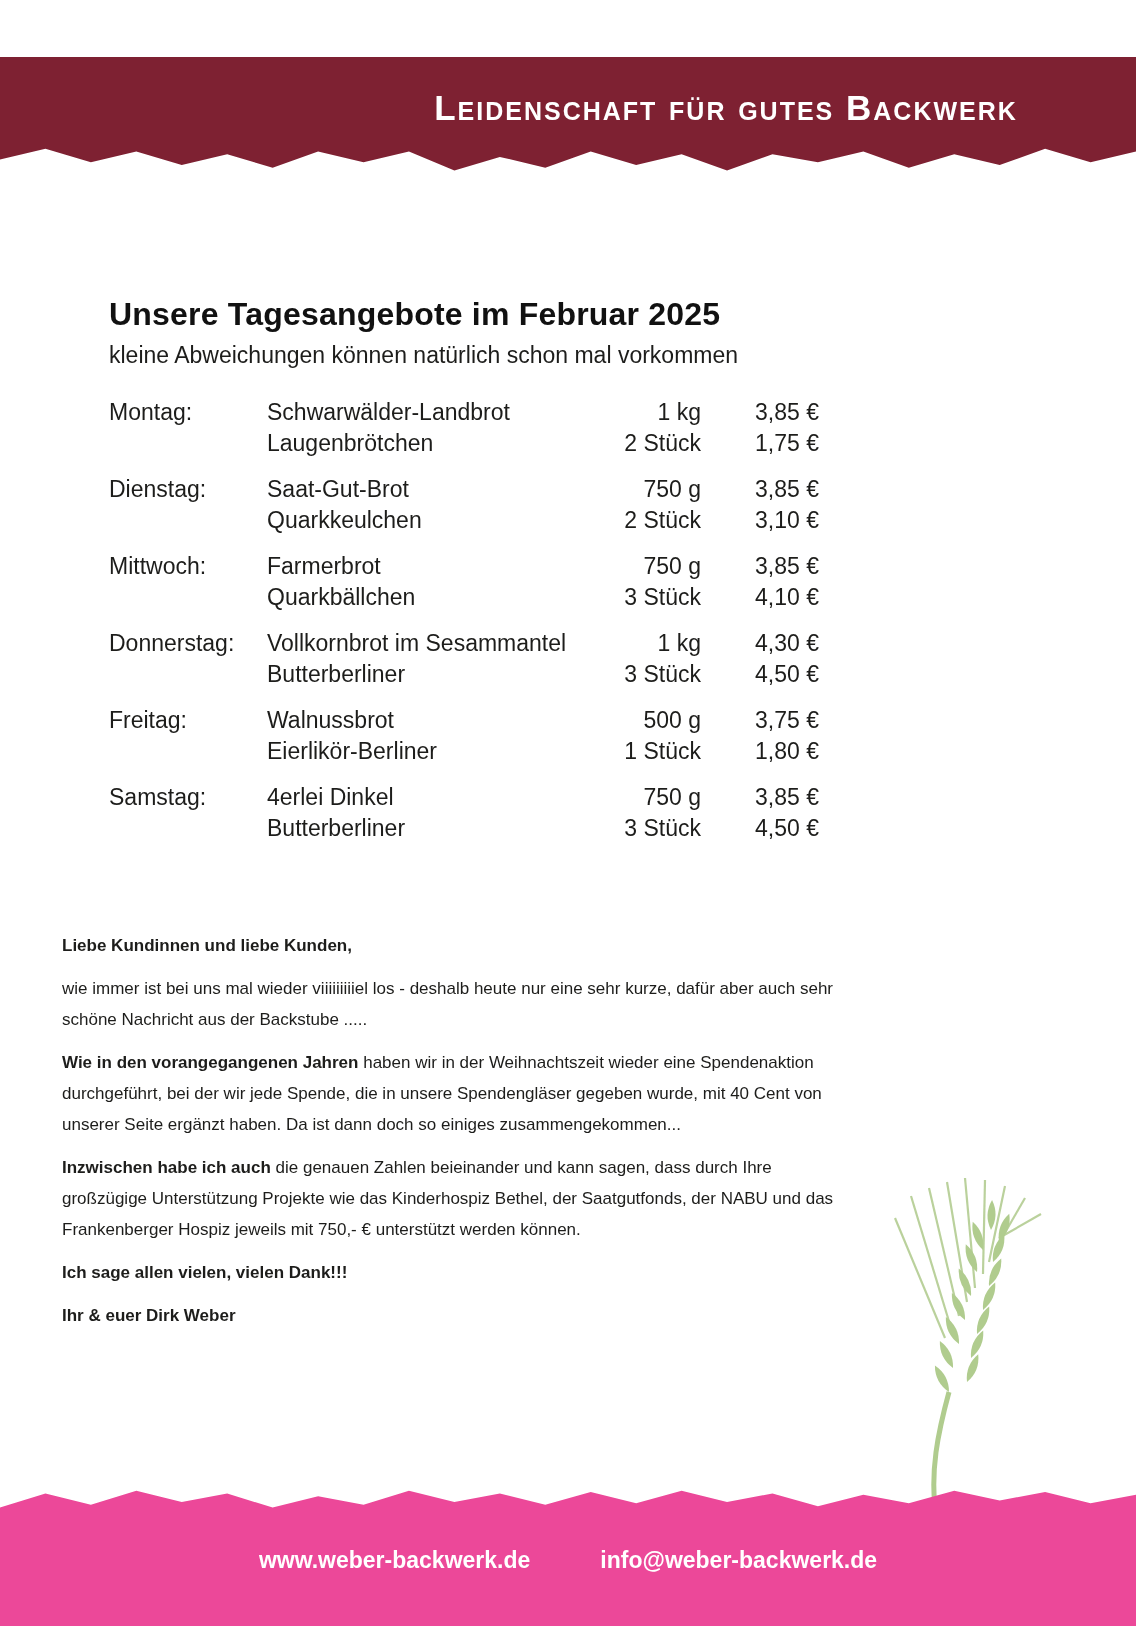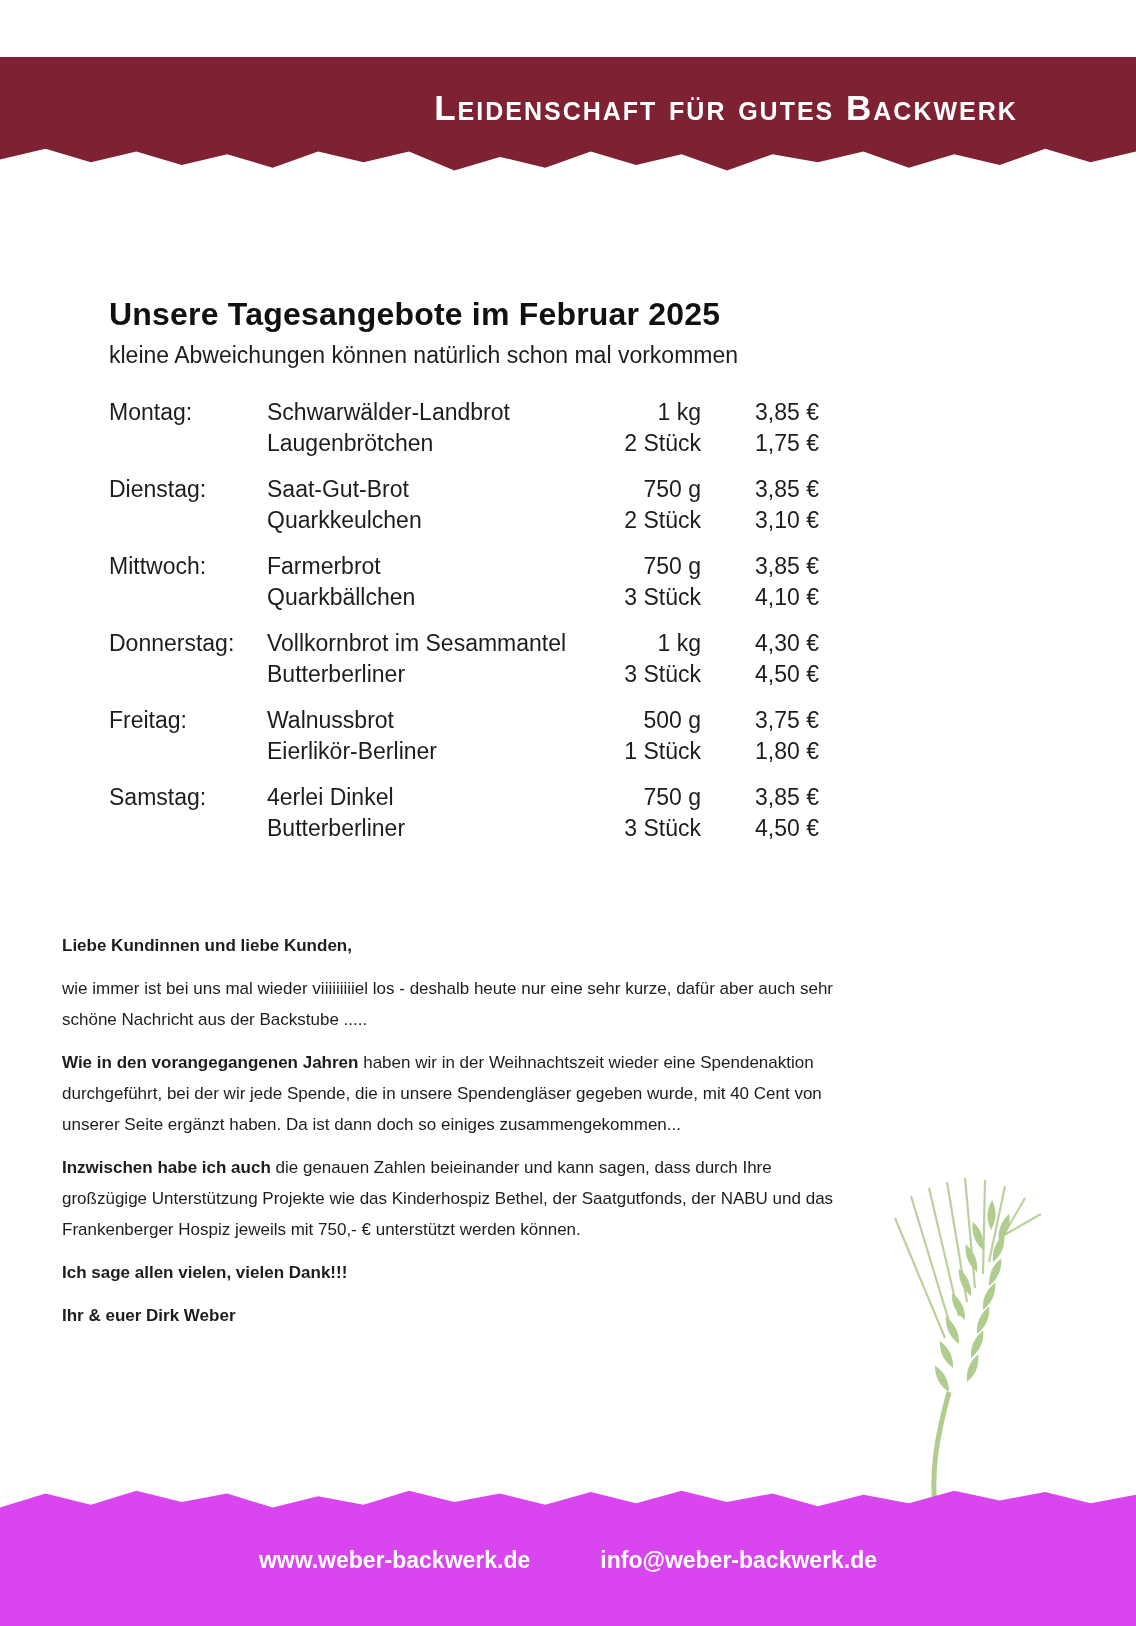--- a/index.html
+++ b/index.html
@@ -64,21 +64,21 @@
   .letter{position:absolute;left:62px;top:930px;width:790px;font-size:17px;line-height:31px;}
   .letter p{margin:0 0 12px 0;}
   .letter .bold{font-weight:700;}
 
   
   .wheat{position:absolute;left:828px;top:1178px;width:240px;height:330px;z-index:1;}
 
   
   .footer-band{
     position:absolute;left:0;top:1485px;width:1136px;height:141px;
-    background:#d946ef;z-index:2;
+    background:#ec4899;z-index:2;
     clip-path:polygon(0% 16%,4% 6%,8% 14%,12% 4%,16% 12%,20% 6%,24% 16%,28% 8%,32% 14%,36% 4%,40% 12%,44% 6%,48% 14%,52% 5%,56% 13%,60% 4%,64% 12%,68% 6%,72% 15%,76% 7%,80% 13%,84% 4%,88% 11%,92% 5%,96% 13%,100% 7%,100% 100%,0% 100%);
   }
   .footer-links{
     display:flex;justify-content:center;gap:70px;
     padding-top:62px;color:#ffffff;font-weight:700;font-size:23px;
   }
 </style>
 </head>
 <body>
 

